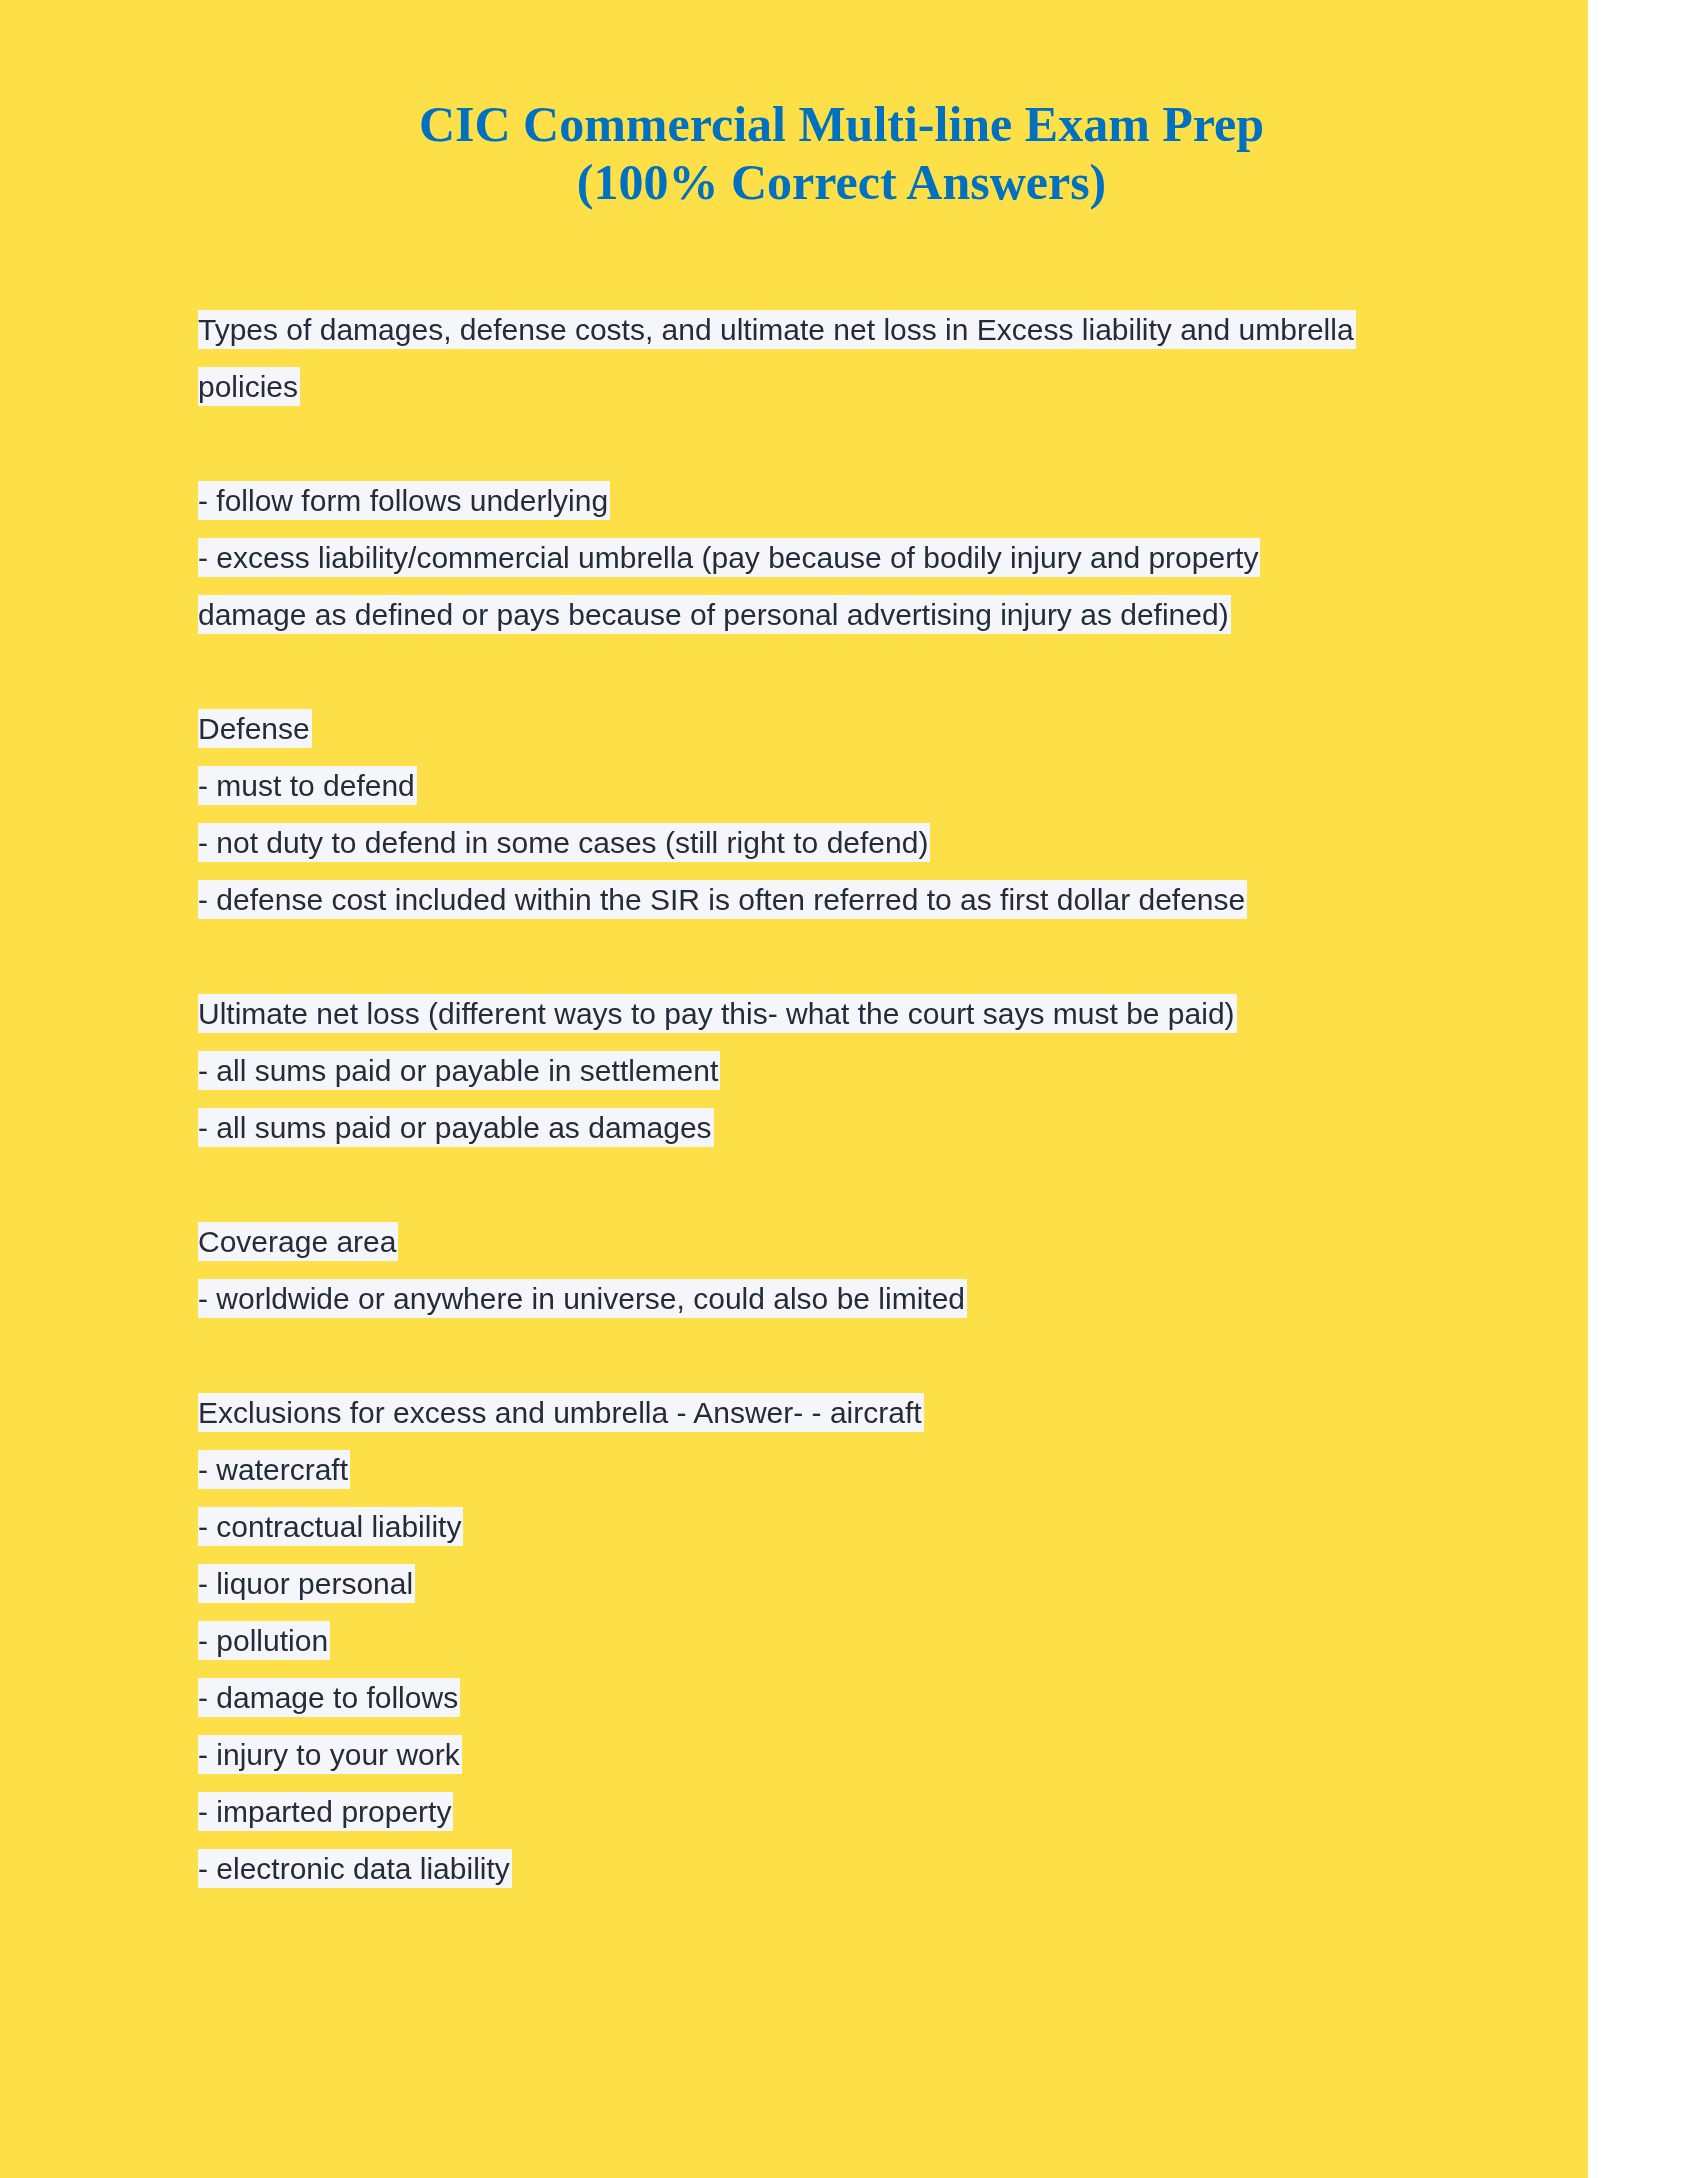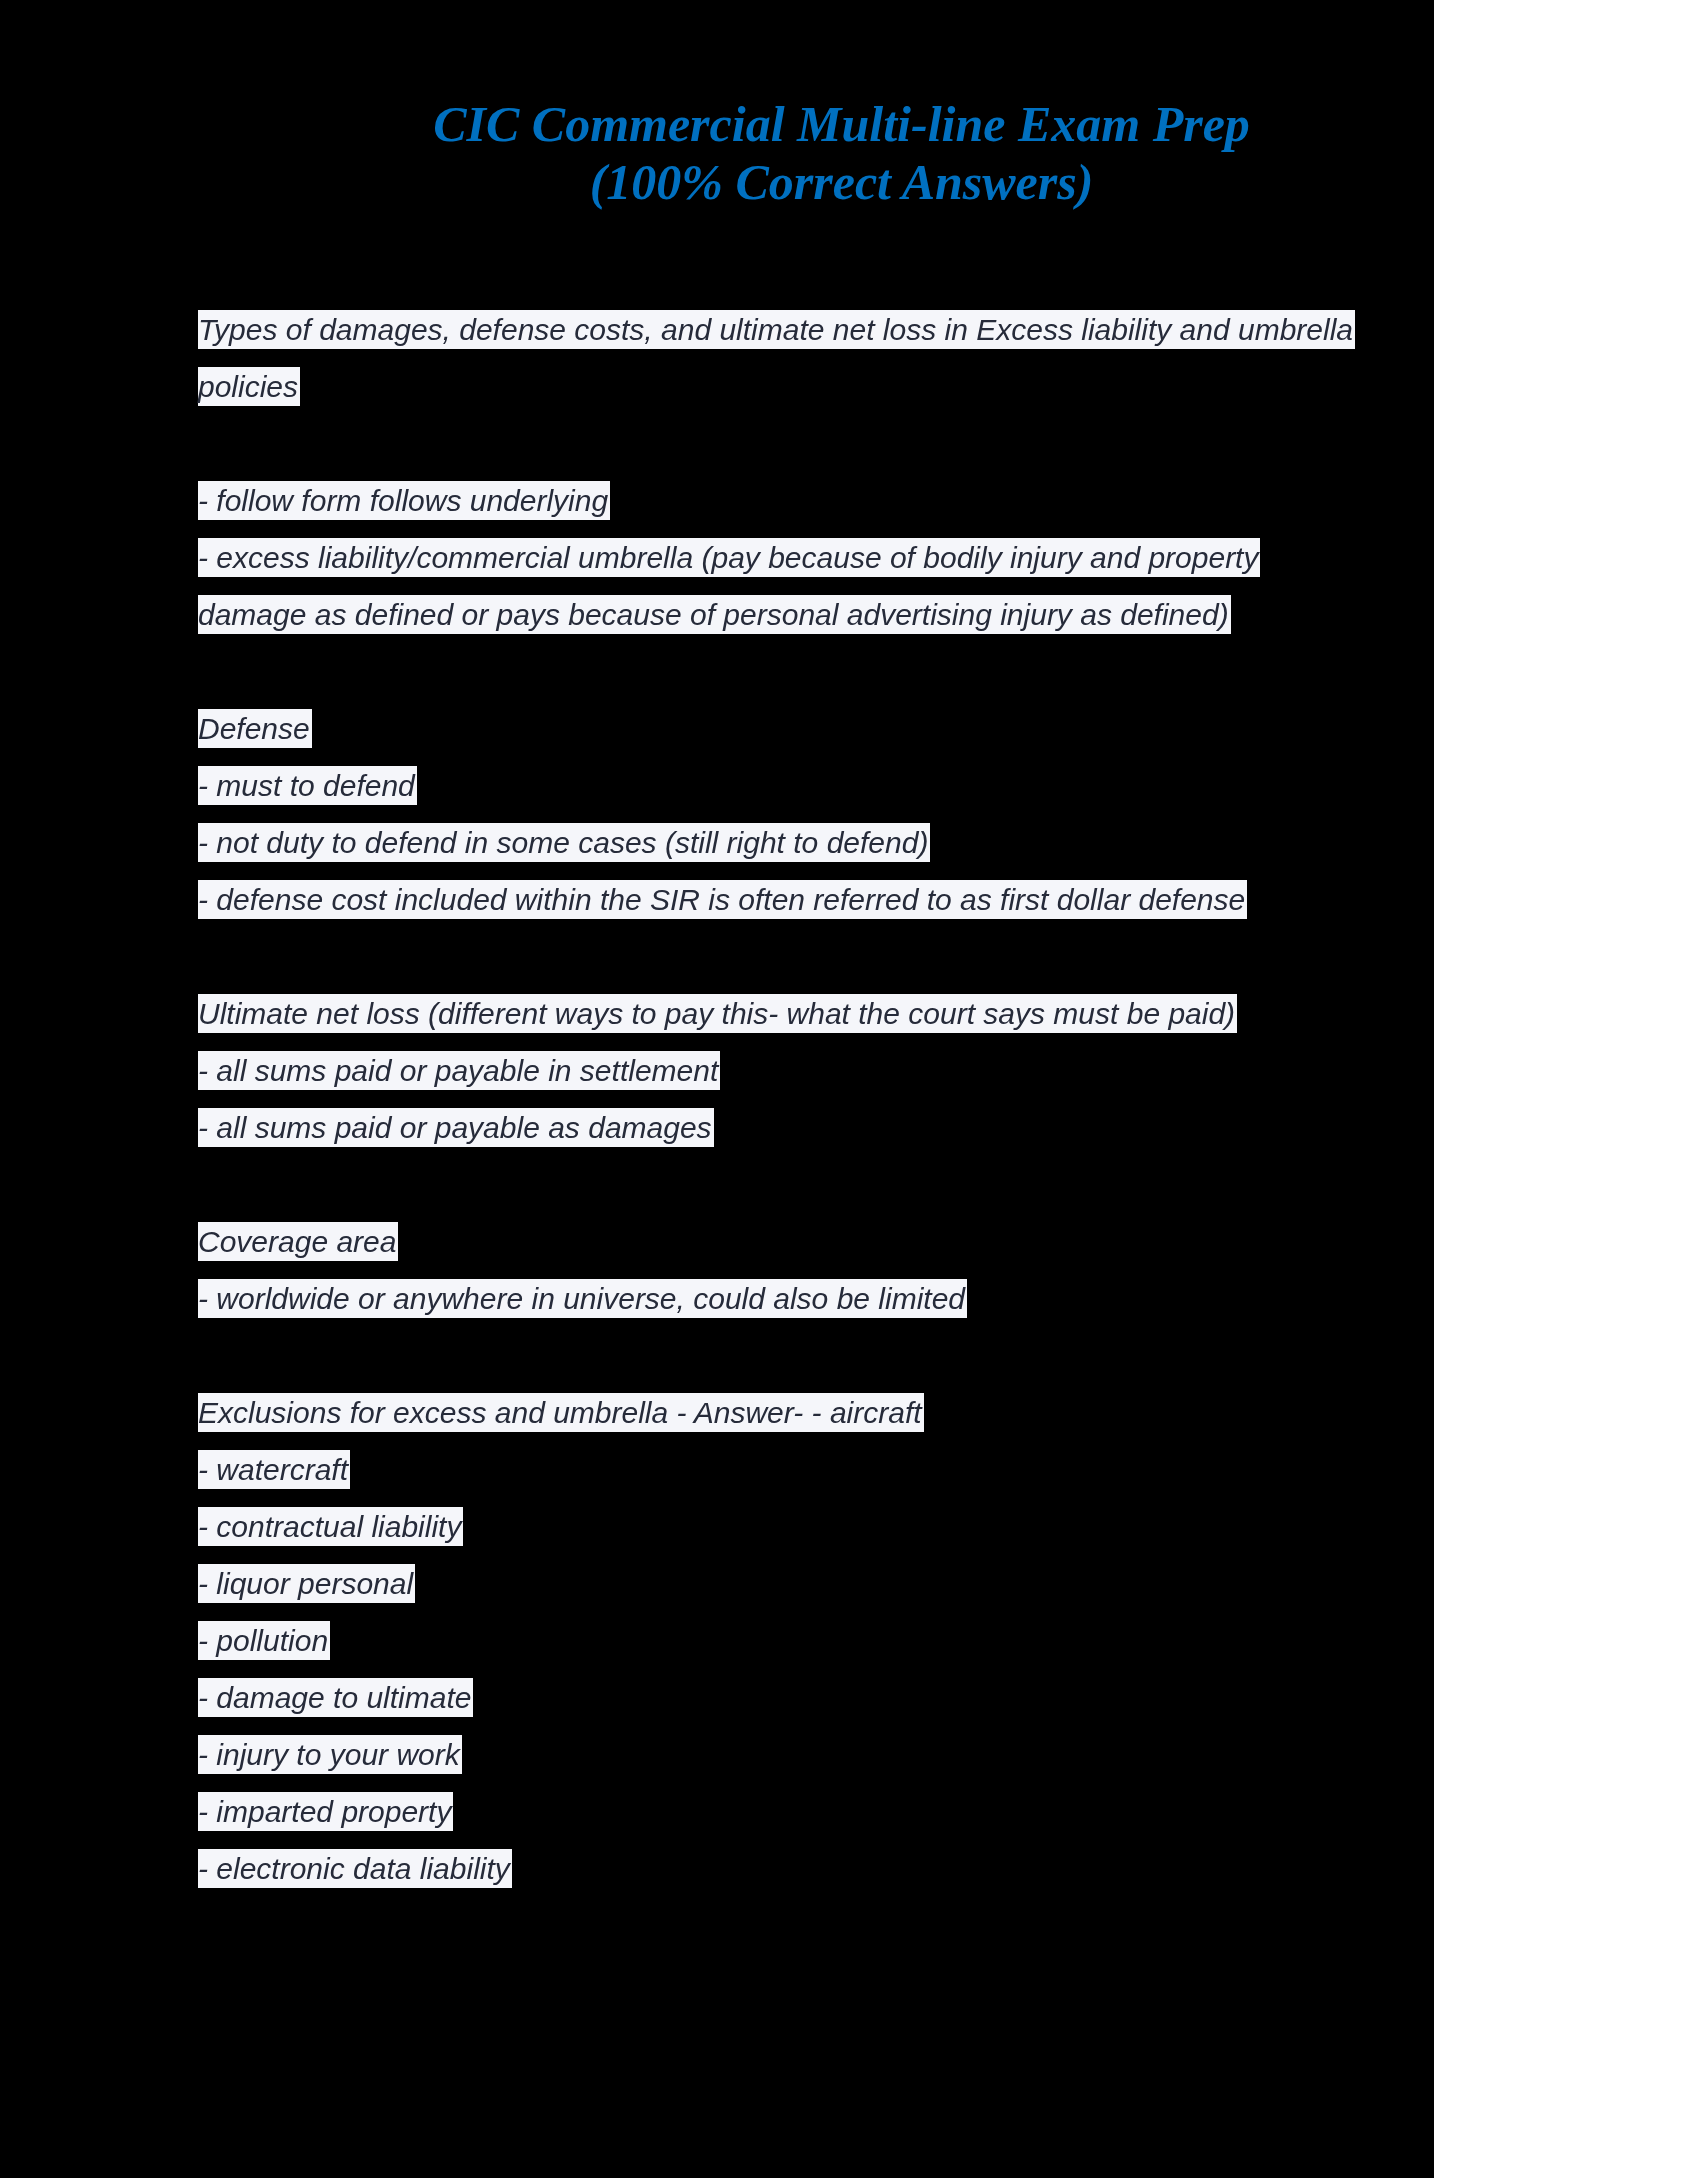--- a/index.html
+++ b/index.html
@@ -10,24 +10,23 @@
     body {
       width: 1683px;
       height: 2178px;
       position: relative;
       overflow: hidden;
     }
     .page {
       position: absolute;
       left: 0;
       top: 0;
-      width: 1434px;
+      width: 1588px;
       height: 2178px;
-      background: #000000;
-      font-style: italic;
+      background: #fde047;
     }
     .title-block {
       position: absolute;
       left: 0;
       top: 95px;
       width: 1683px;
       text-align: center;
       font-family: "Liberation Serif", serif;
       font-weight: bold;
       font-size: 50px;
@@ -93,20 +92,20 @@
 
     <div class="line"><span class="hl">Coverage area</span></div>
     <div class="line"><span class="hl">- worldwide or anywhere in universe, could also be limited</span></div>
     <div class="line blank"></div>
 
     <div class="line"><span class="hl">Exclusions for excess and umbrella - Answer- - aircraft</span></div>
     <div class="line"><span class="hl">- watercraft</span></div>
     <div class="line"><span class="hl">- contractual liability</span></div>
     <div class="line"><span class="hl">- liquor personal</span></div>
     <div class="line"><span class="hl">- pollution</span></div>
-    <div class="line"><span class="hl">- damage to ultimate</span></div>
+    <div class="line"><span class="hl">- damage to follows</span></div>
     <div class="line"><span class="hl">- injury to your work</span></div>
     <div class="line"><span class="hl">- imparted property</span></div>
     <div class="line"><span class="hl">- electronic data liability</span></div>
   </div>
 
 </div>
 
 
 </body></html>

